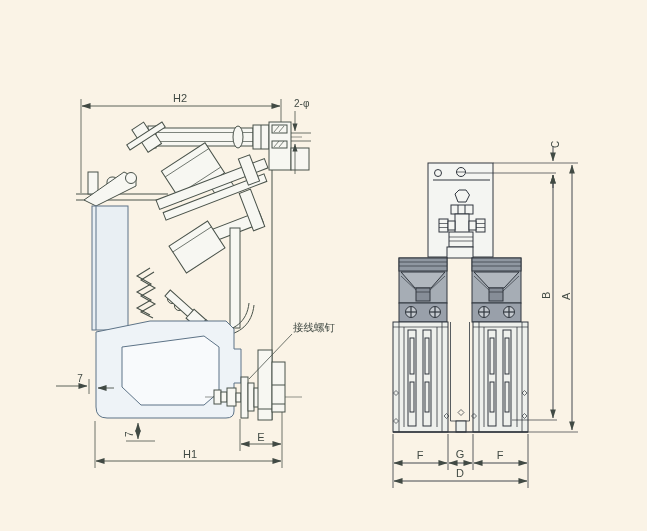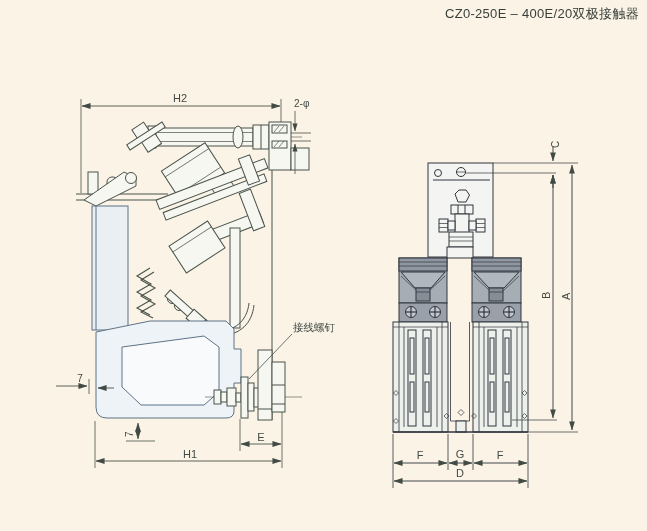--- a/index.html
+++ b/index.html
@@ -9,21 +9,20 @@
   svg{position:absolute;left:0;top:0;}
   svg text{font-family:"Liberation Sans",sans-serif;fill:#414a44;}
   .dimtxt{font-size:11px;}
   .smalltxt{font-size:10px;}
   .cjk{font-size:10.5px;}
 </style>
 </head>
 <body>
 
 <div class="page">
-  <div class="title">CZ0-250E – 400E/20双极接触器</div>
 
   <svg width="647" height="531" viewBox="0 0 647 531">
     <defs>
       <marker id="arr" viewBox="0 0 10 8" refX="9.5" refY="4" markerWidth="10" markerHeight="8" orient="auto-start-reverse">
         <path d="M0,0.8 L10,4 L0,7.2 Z" fill="#414a44"></path>
       </marker>
     </defs>
 
     <g stroke="#49524a" fill="none" stroke-width="1">
 

